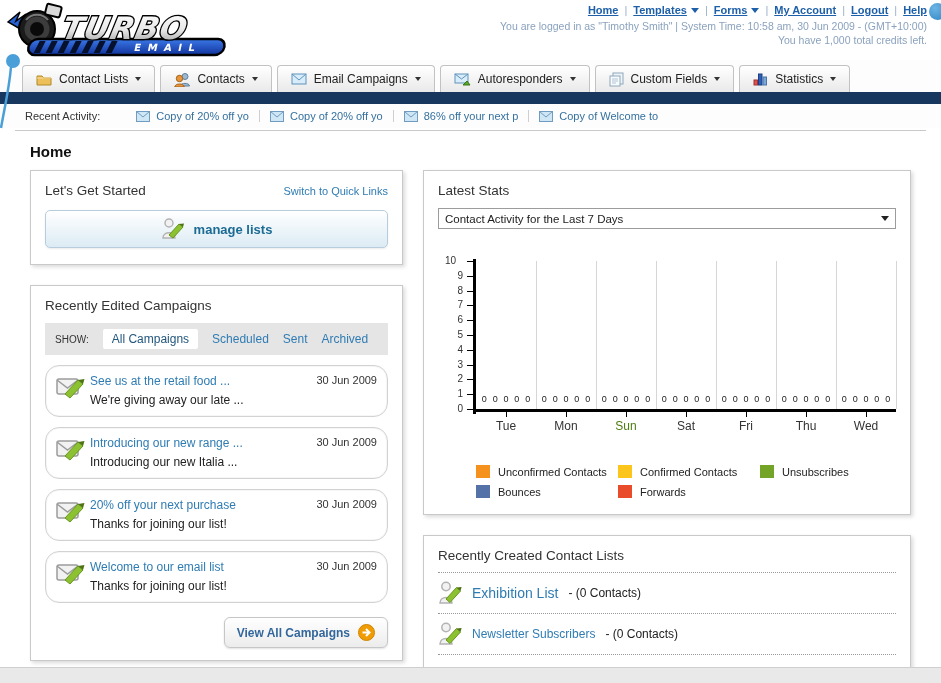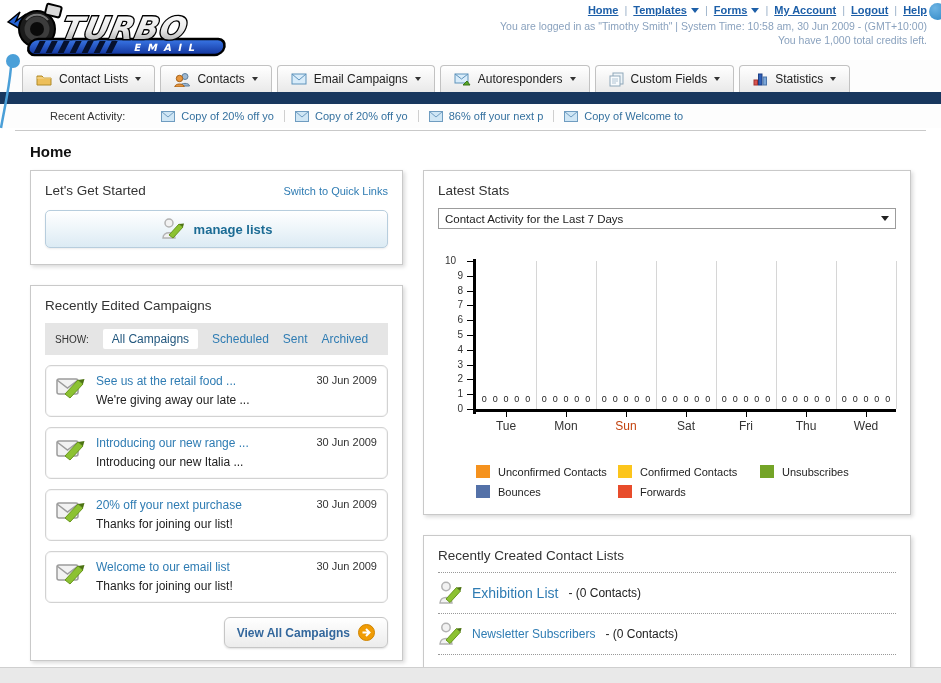--- a/index.html
+++ b/index.html
@@ -21,21 +21,21 @@
   .swoosh { position:absolute; left:0; top:52px; z-index:6; }
 
   
   .tabbar { position:relative; height:32px; background:#fdfdfd; padding-left:22px; display:flex; align-items:flex-end; gap:5px; }
   .tab { display:inline-flex; align-items:center; gap:7px; height:27px; padding:0 13px; border:1px solid #c2c2c2; border-bottom:none; border-radius:4px 4px 0 0; background:linear-gradient(#ffffff,#e9e9e9); font-size:12px; color:#222; cursor:pointer; }
   .tab .caret-dark { width:0; height:0; border-left:3.5px solid transparent; border-right:3.5px solid transparent; border-top:4.5px solid #333; }
   .navyband { height:12px; background:#18375e; }
 
   
   .activity { height:24px; display:flex; align-items:center; font-size:11px; padding-left:25px; background:#fdfdfd; }
-  .activity-label { color:#333; margin-right:26px;margin-left:25px; }
+  .activity-label { color:#333; margin-right:26px; }
   .activity-item { display:inline-flex; align-items:center; gap:6px; color:#35719f; padding:0 10px; border-right:1px solid #cfcfcf; cursor:pointer; }
   .activity-item:last-child { border-right:none; }
   .rule { border:none; border-top:1px solid #c9c9c9; margin:2px 15px 0 15px; }
 
   
   .main { padding:8px 30px 0 30px; }
   .page-title { font-size:15px; font-weight:bold; color:#111; margin:4px 0 10px 0; }
   .cols { display:flex; gap:20px; align-items:flex-start; }
   .col-left { width:373px; flex:none; }
   .col-right { flex:1; min-width:0; }
@@ -48,21 +48,21 @@
   .gs-head { display:flex; justify-content:space-between; align-items:center; }
   .link { color:#2f7cb3; font-size:11px; cursor:pointer; text-decoration:none; }
   .gs-buttons { display:flex; margin-top:12px; }
   .big-btn { flex:1; height:38px; display:flex; align-items:center; justify-content:center; gap:9px; border:1px solid #b7cddd; border-radius:5px; background:linear-gradient(#ffffff,#dcebf4); font-size:13px; font-weight:bold; color:#1b6b94; cursor:pointer; box-shadow:0 1px 2px rgba(0,0,0,0.08); }
 
   
   .filterbar { display:flex; align-items:center; gap:14px; background:#e5e5e5; padding:6px 10px; margin-top:10px; font-size:12px; }
   .show-label { font-size:10px; color:#333; }
   .filter { color:#2f7cb3; cursor:pointer; }
   .filter.active { background:#fff; color:#22577e; padding:3px 9px; border-radius:2px; }
-  .camp-row { display:flex; align-items:flex-start; gap:10px; border:1px solid #d2d2d2; border-radius:6px; padding:8px 10px; margin-top:10px; background:#fff; box-shadow:inset 0 0 0 1px #f6f6f6; cursor:pointer; }
+  .camp-row { display:flex; align-items:flex-start; gap:4px; border:1px solid #d2d2d2; border-radius:14px; padding:8px 10px; margin-top:10px; background:#fff; box-shadow:inset 0 0 0 1px #f6f6f6; cursor:pointer; }
   .camp-text { flex:1; min-width:0; }
   .camp-title { display:block; font-size:12px; color:#2f7cb3; margin-bottom:2px; }
   .camp-sub { font-size:12px; color:#222; }
   .camp-date { font-size:11px; color:#333; white-space:nowrap; }
   .btn-row { display:flex; justify-content:flex-end; margin-top:14px; }
   .pill-btn { display:inline-flex; align-items:center; gap:8px; border:1px solid #c6c6c6; border-radius:6px; background:linear-gradient(#ffffff,#ececec); padding:6px 12px; font-size:12px; font-weight:bold; color:#33679c; cursor:pointer; box-shadow:0 1px 2px rgba(0,0,0,0.12); }
 
   
   .stats-select { margin-top:10px; border:1px solid #9c9c9c; height:21px; display:flex; align-items:center; justify-content:space-between; padding:0 6px; font-size:11.5px; color:#222; cursor:pointer; background:#fff; }
   .caret-black { width:0; height:0; border-left:4px solid transparent; border-right:4px solid transparent; border-top:5px solid #222; }
@@ -382,21 +382,21 @@
             <div style="left:128px;top:155px;width:1px;height:5px;background:#000;"></div>
             <div style="left:98px;top:162px;width:60px;text-align:center;font-size:12px;color:#333;">Mon</div>
             <div style="left:158px;top:137px;width:60px;display:flex;justify-content:space-evenly;font-size:9px;color:#222;">
               <span>0</span>
               <span>0</span>
               <span>0</span>
               <span>0</span>
               <span>0</span>
             </div>
             <div style="left:188px;top:155px;width:1px;height:5px;background:#000;"></div>
-            <div style="left:158px;top:162px;width:60px;text-align:center;font-size:12px;color:#c2410c;">Sun</div>
+            <div style="left:158px;top:162px;width:60px;text-align:center;font-size:12px;color:#4d7c0f;">Sun</div>
             <div style="left:218px;top:137px;width:60px;display:flex;justify-content:space-evenly;font-size:9px;color:#222;">
               <span>0</span>
               <span>0</span>
               <span>0</span>
               <span>0</span>
               <span>0</span>
             </div>
             <div style="left:248px;top:155px;width:1px;height:5px;background:#000;"></div>
             <div style="left:218px;top:162px;width:60px;text-align:center;font-size:12px;color:#333;">Sat</div>
             <div style="left:278px;top:137px;width:60px;display:flex;justify-content:space-evenly;font-size:9px;color:#222;">

